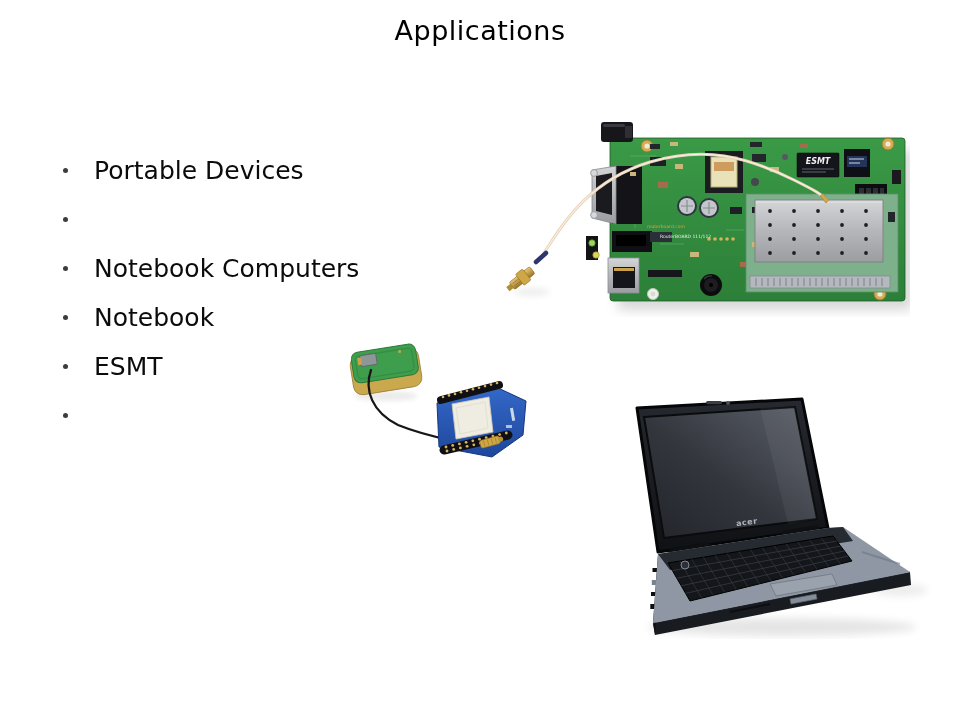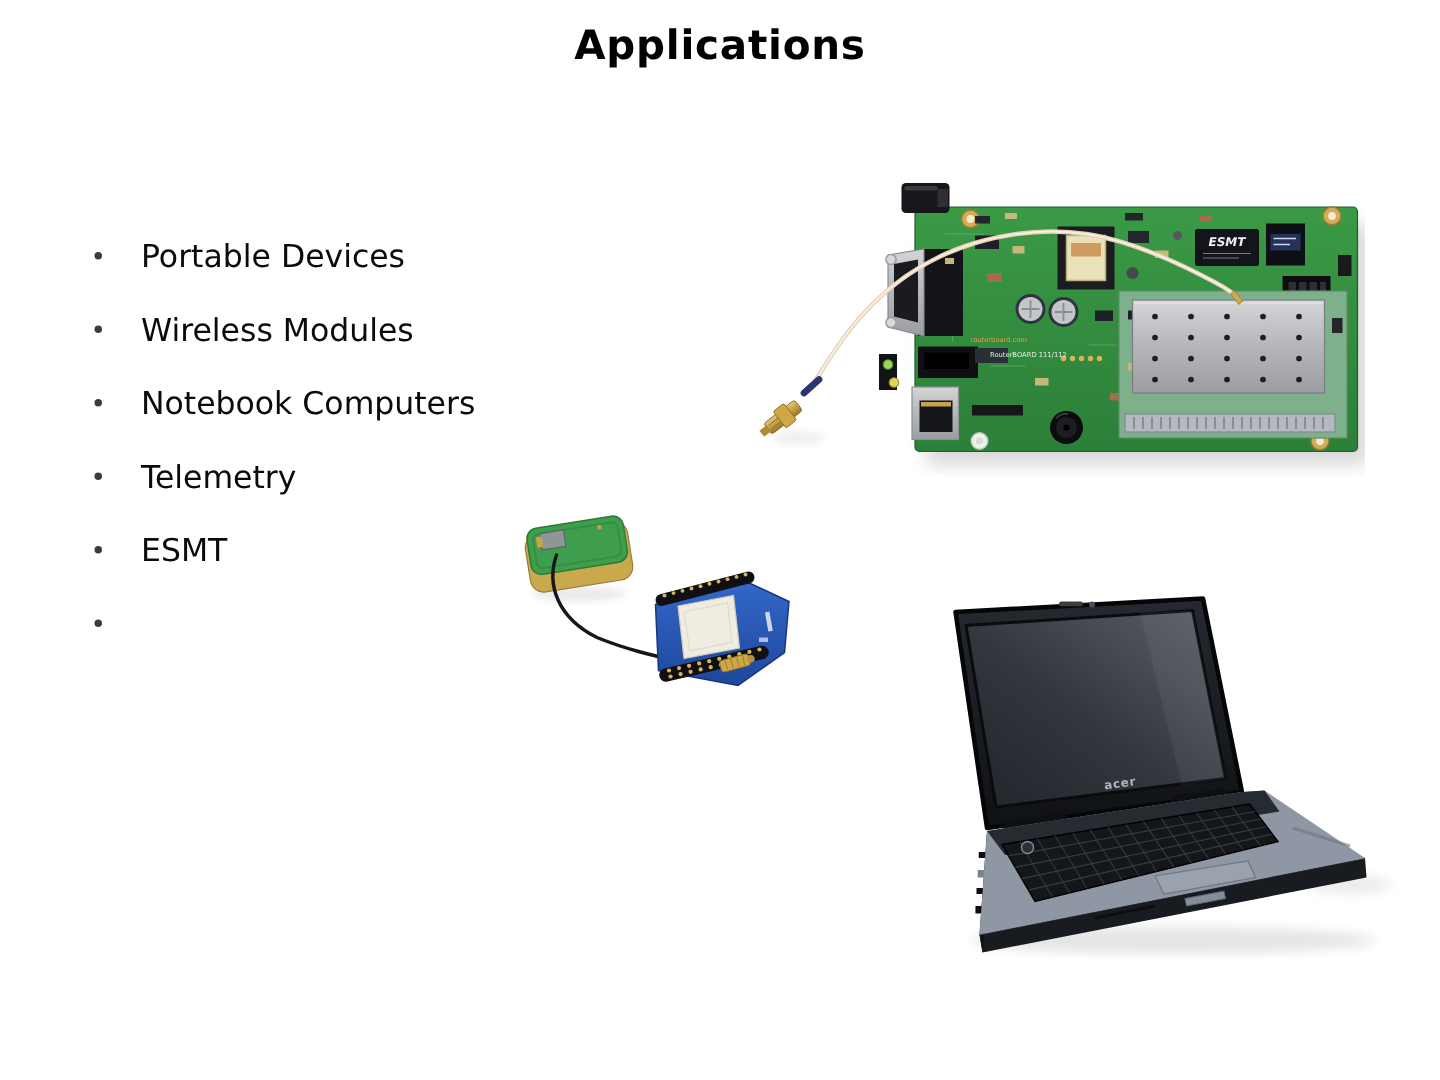--- a/index.html
+++ b/index.html
@@ -3,62 +3,61 @@
 <meta charset="utf-8">
 <style>
   html,body{margin:0;padding:0;}
   body{
     width:960px;height:720px;position:relative;overflow:hidden;
     background:#ffffff;
     font-family:"DejaVu Sans","Liberation Sans",sans-serif;
   }
   .slide-title{
     position:absolute;top:15px;left:0;width:960px;
-    text-align:center;font-size:27px;font-weight:bold;color:#000;
+    text-align:center;font-size:27px;font-weight:normal;color:#000;
     letter-spacing:0.5px;
   }
   .bullet-list{
     position:absolute;left:63px;top:146px;margin:0;padding:0;list-style:none;
   }
   .bullet-list li{
     height:49px;display:flex;align-items:center;
   }
   .dot{
     width:5px;height:5px;border-radius:50%;background:#3c3c3c;
     margin-right:26px;flex:none;
   }
   .item-text{
-    font-size:21px;color:#0b0b0b;white-space:nowrap;
+    font-size:25px;color:#0b0b0b;white-space:nowrap;
   }
   .photo{position:absolute;}
   .photo-board{left:500px;top:112px;}
   .photo-gps{left:340px;top:340px;}
   .photo-laptop{left:610px;top:394px;}
 </style>
 </head>
 <body>
 
 <div class="slide-title">Applications</div>
 
 <ul class="bullet-list">
   <li>
       <span class="dot"></span>
       <span class="item-text">Portable Devices</span>
     </li>
   <li>
       <span class="dot"></span>
-      <span class="item-text">Wireless Modules</span>
     </li>
   <li>
       <span class="dot"></span>
       <span class="item-text">Notebook Computers</span>
     </li>
   <li>
       <span class="dot"></span>
-      <span class="item-text">Telemetry</span>
+      <span class="item-text">Notebook</span>
     </li>
   <li>
       <span class="dot"></span>
       <span class="item-text">ESMT</span>
     </li>
   <li>
       <span class="dot"></span>
     </li>
 </ul>
 

